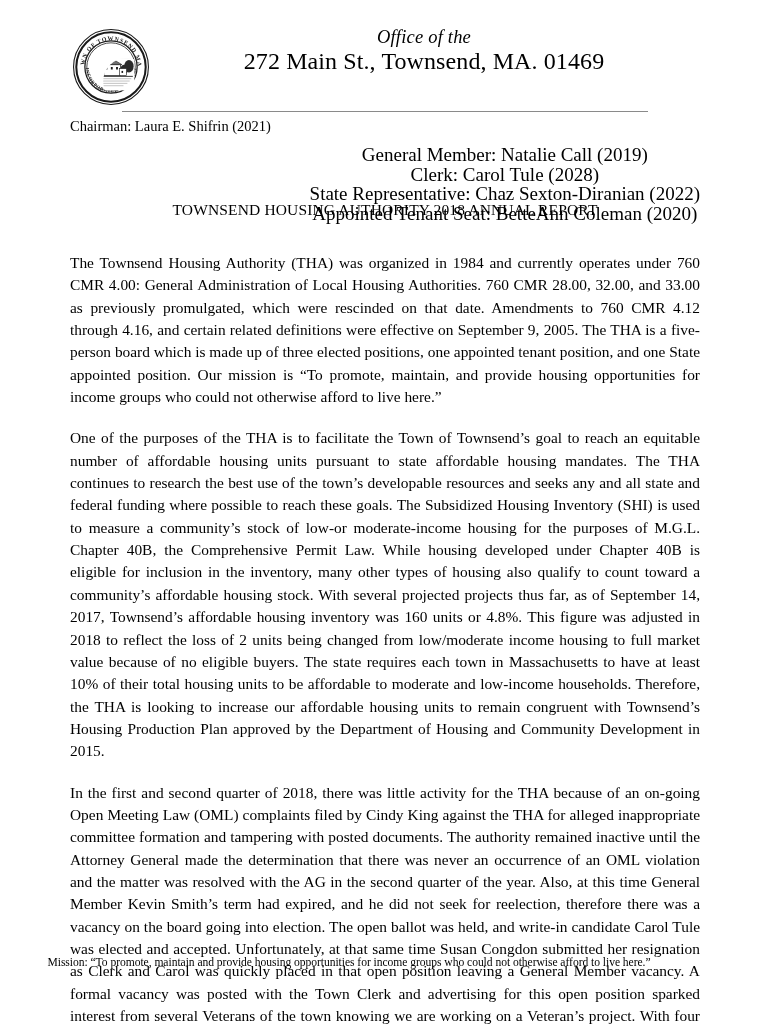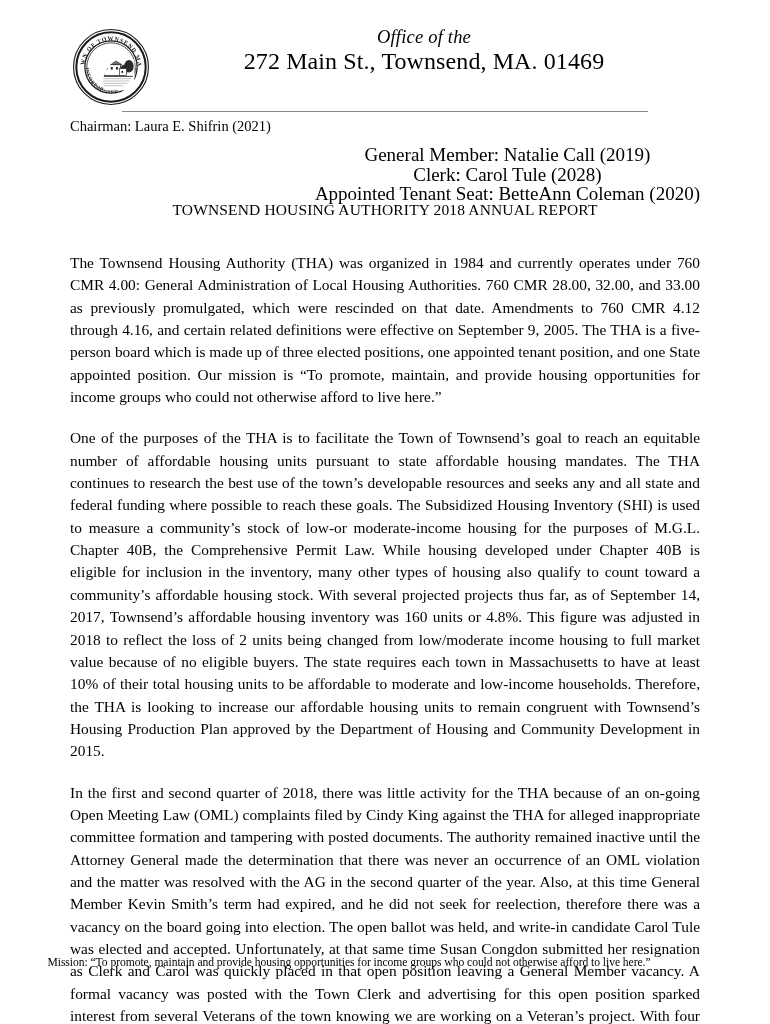--- a/index.html
+++ b/index.html
@@ -226,20 +226,21 @@
     </div>
   </div>
 
   <div class="divider"></div>
 
   <div class="officers">
     <div class="officer-left">Chairman: Laura E. Shifrin (2021)</div>
     <div class="officer-right">
       <div>General Member: Natalie Call (2019)</div>
       <div>Clerk: Carol Tule (2028)</div>
+      <div>State Representative: Chaz Sexton-Diranian (2022)</div>
       <div>Appointed Tenant Seat: BetteAnn Coleman (2020)</div>
     </div>
   </div>
 
   <div class="report-title">TOWNSEND HOUSING AUTHORITY 2018 ANNUAL REPORT</div>
 
   <div class="body-copy">
     <p>The Townsend Housing Authority (THA) was organized in 1984 and currently operates under 760 CMR 4.00: General Administration of Local Housing Authorities. 760 CMR 28.00, 32.00, and 33.00 as previously promulgated, which were rescinded on that date. Amendments to 760 CMR 4.12 through 4.16, and certain related definitions were effective on September 9, 2005. The THA is a five-person board which is made up of three elected positions, one appointed tenant position, and one State appointed position. Our mission is “To promote, maintain, and provide housing opportunities for income groups who could not otherwise afford to live here.”</p>
     <p>One of the purposes of the THA is to facilitate the Town of Townsend’s goal to reach an equitable number of affordable housing units pursuant to state affordable housing mandates. The THA continues to research the best use of the town’s developable resources and seeks any and all state and federal funding where possible to reach these goals. The Subsidized Housing Inventory (SHI) is used to measure a community’s stock of low-or moderate-income housing for the purposes of M.G.L. Chapter 40B, the Comprehensive Permit Law. While housing developed under Chapter 40B is eligible for inclusion in the inventory, many other types of housing also qualify to count toward a community’s affordable housing stock. With several projected projects thus far, as of September 14, 2017, Townsend’s affordable housing inventory was 160 units or 4.8%. This figure was adjusted in 2018 to reflect the loss of 2 units being changed from low/moderate income housing to full market value because of no eligible buyers. The state requires each town in Massachusetts to have at least 10% of their total housing units to be affordable to moderate and low-income households. Therefore, the THA is looking to increase our affordable housing units to remain congruent with Townsend’s Housing Production Plan approved by the Department of Housing and Community Development in 2015.</p>
     <p>In the first and second quarter of 2018, there was little activity for the THA because of an on-going Open Meeting Law (OML) complaints filed by Cindy King against the THA for alleged inappropriate committee formation and tampering with posted documents. The authority remained inactive until the Attorney General made the determination that there was never an occurrence of an OML violation and the matter was resolved with the AG in the second quarter of the year. Also, at this time General Member Kevin Smith’s term had expired, and he did not seek for reelection, therefore there was a vacancy on the board going into election. The open ballot was held, and write-in candidate Carol Tule was elected and accepted. Unfortunately, at that same time Susan Congdon submitted her resignation as Clerk and Carol was quickly placed in that open position leaving a General Member vacancy. A formal vacancy was posted with the Town Clerk and advertising for this open position sparked interest from several Veterans of the town knowing we are working on a Veteran’s project. With four interested volunteers, the THA held an open interview to fill the vacancy which resulted in accepting Natalie Call for the open position. It was at this juncture with a full attending board, the THA could finally move forward with the Veteran’s project.</p>

